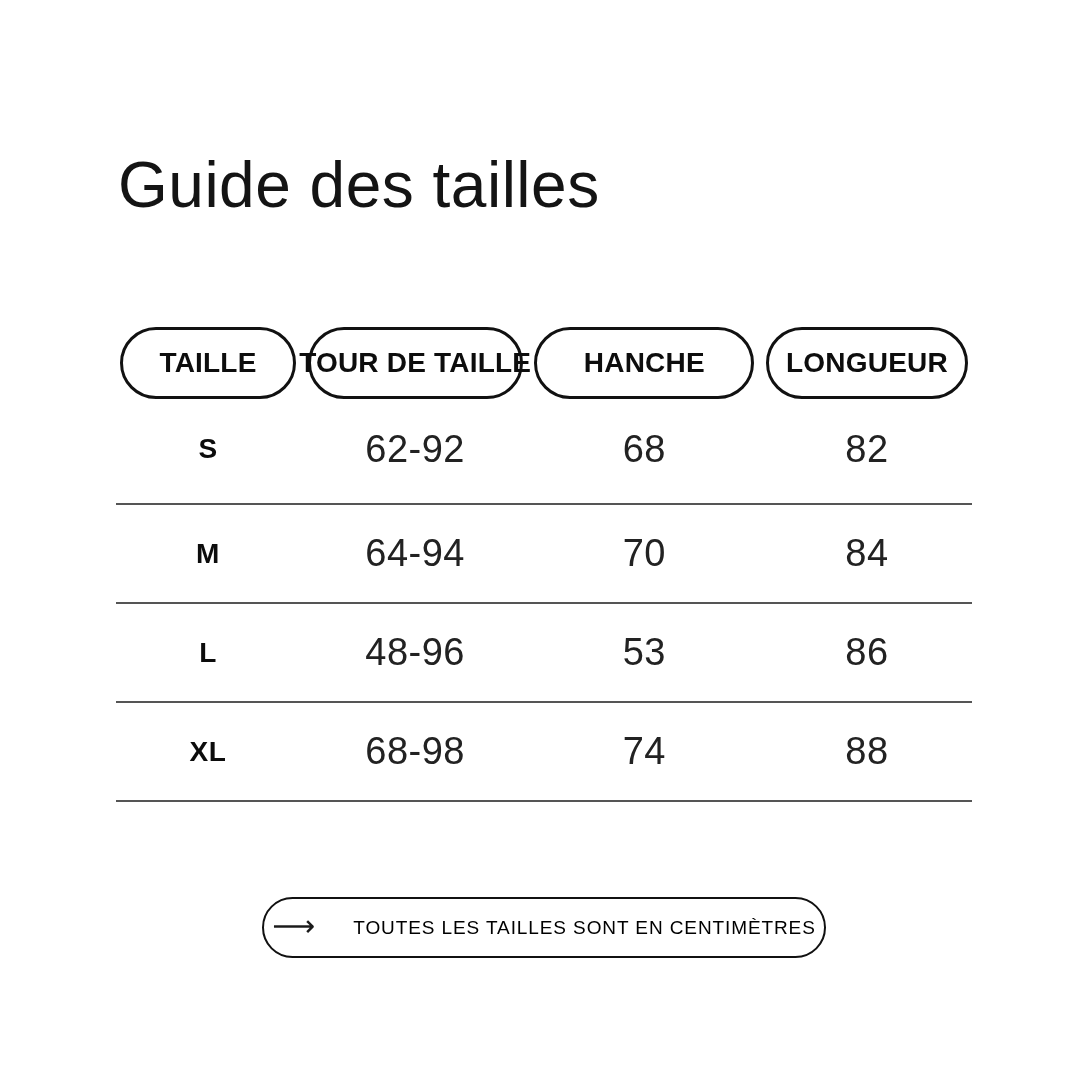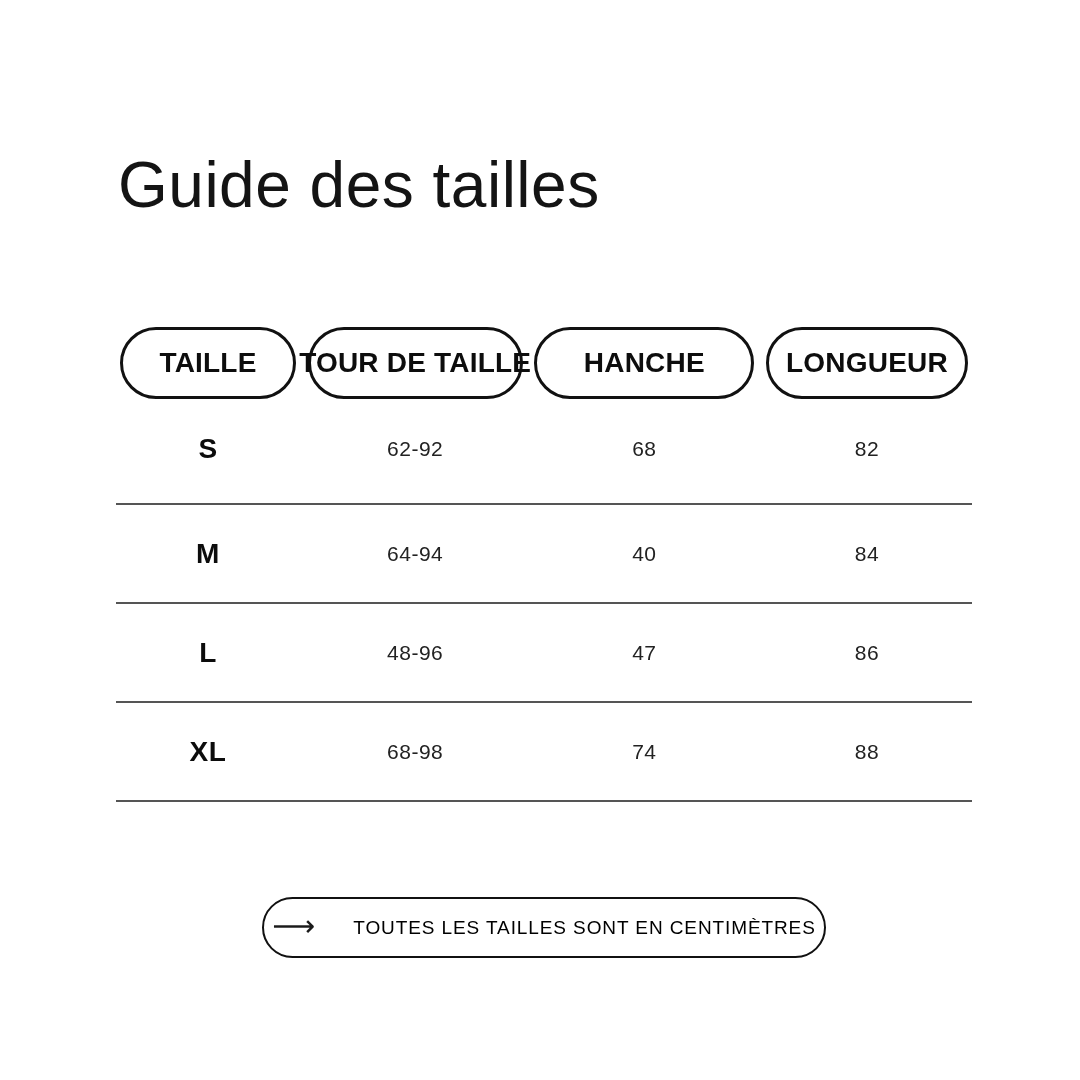--- a/index.html
+++ b/index.html
@@ -51,21 +51,21 @@
     white-space: nowrap;
     color: #0d0d0d;
   }
   .data-row {
     height: 99px;
     border-bottom: 2px solid #555555;
   }
   .data-row.first { height: 110px; }
   .cell {
     text-align: center;
-    font-size: 21px;
+    font-size: 38px;
     font-weight: 400;
     color: #222222;
     letter-spacing: 0.5px;
   }
   .cell.size {
     font-weight: 700;
     font-size: 28px;
     color: #0c0c0c;
   }
 
@@ -116,28 +116,28 @@
     <div class="grid-row data-row first">
       <div class="cell size">S</div>
       <div class="cell">62-92</div>
       <div class="cell">68</div>
       <div class="cell">82</div>
     </div>
 
     <div class="grid-row data-row">
       <div class="cell size">M</div>
       <div class="cell">64-94</div>
-      <div class="cell">40</div>
+      <div class="cell">70</div>
       <div class="cell">84</div>
     </div>
 
     <div class="grid-row data-row">
       <div class="cell size">L</div>
       <div class="cell">48-96</div>
-      <div class="cell">47</div>
+      <div class="cell">53</div>
       <div class="cell">86</div>
     </div>
 
     <div class="grid-row data-row">
       <div class="cell size">XL</div>
       <div class="cell">68-98</div>
       <div class="cell">74</div>
       <div class="cell">88</div>
     </div>
 

